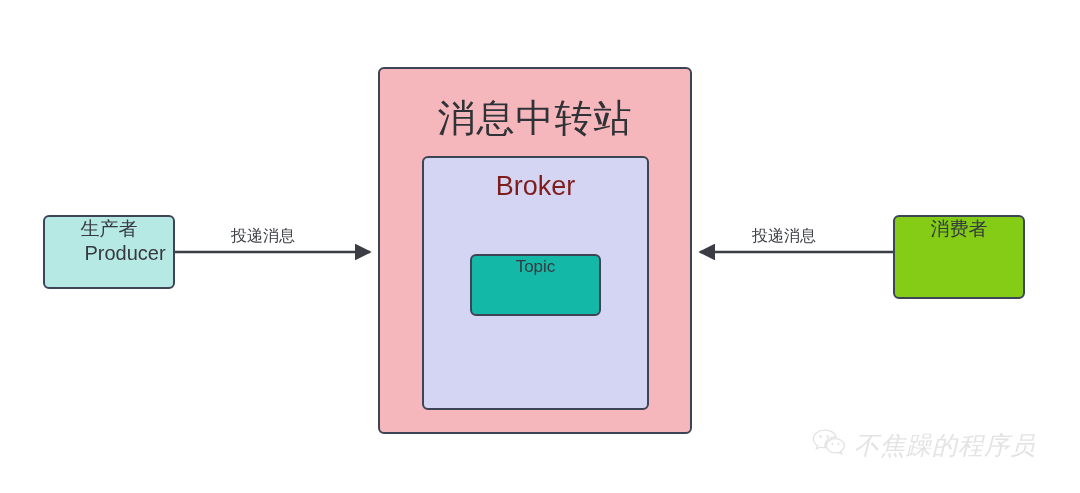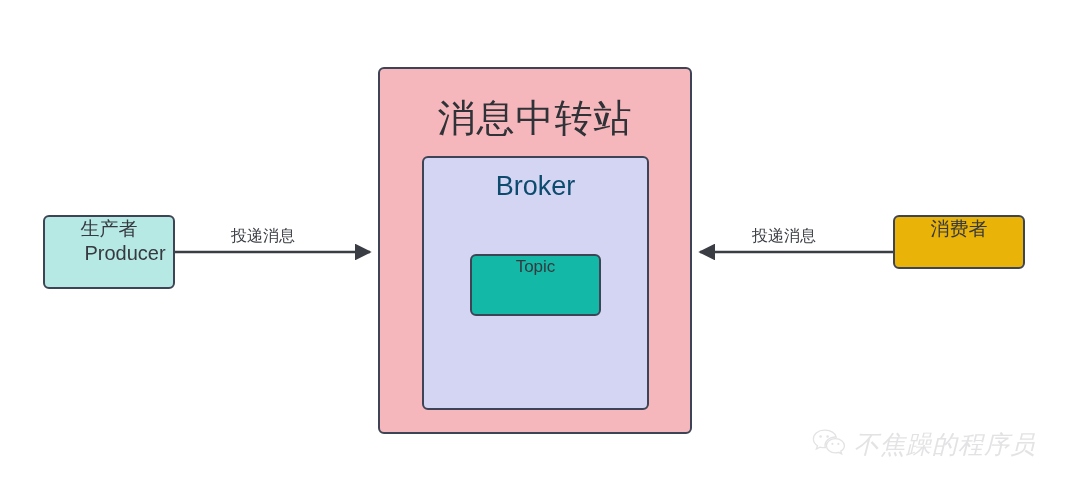--- a/index.html
+++ b/index.html
@@ -57,21 +57,21 @@
     left: 422px;
     top: 156px;
     width: 227px;
     height: 254px;
     justify-content: flex-start;
     background: #d3d5f3;
   }
   #broker-title {
     margin-top: 12px;
     font-size: 27px;
-    color: #0c4a6e;
+    color: #7f1d1d;
   }
 
   
   #topic-box {
     left: 470px;
     top: 254px;
     width: 131px;
     height: 62px;
     background: #14b8a6;
     font-size: 17px;
@@ -84,22 +84,22 @@
     width: 132px;
     height: 74px;
     background: #b6e8e4;
   }
 
   
   #consumer-box {
     left: 893px;
     top: 215px;
     width: 132px;
-    height: 54px;
-    background: #eab308;
+    height: 84px;
+    background: #84cc16;
     gap: 35px;
   }
 
   .node-line-cn { font-size: 19px; }
   .node-line-en { font-size: 20px; margin-left: 32px; }
 
   
   .edge-label {
     position: absolute;
     font-size: 16px;
@@ -109,20 +109,21 @@
   }
   #label-deliver { left: 231px; top: 226px; }
   #label-consume { left: 752px; top: 226px; }
 
   
   #watermark {
     position: absolute;
     left: 812px;
     top: 428px;
     display: flex;
+    align-items: center;
     gap: 8px;
     color: #e3e3e5;
     font-style: italic;
     font-size: 25px;
     letter-spacing: 1px;
     white-space: nowrap;
     user-select: none;
   }
   #watermark .wm-icon { display: block; }
 </style>

